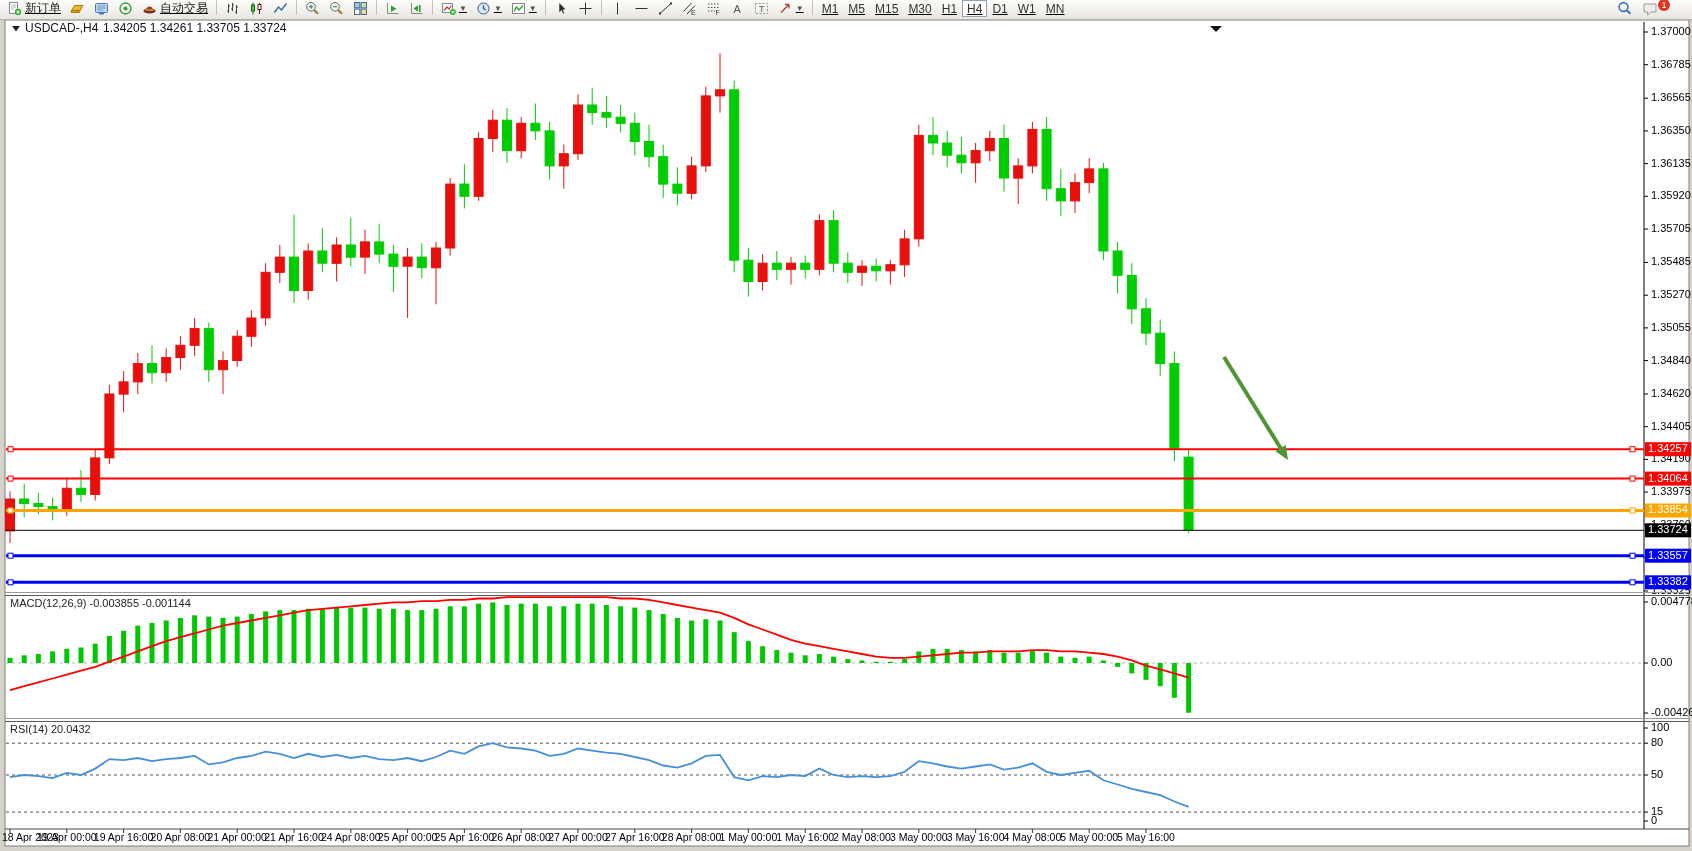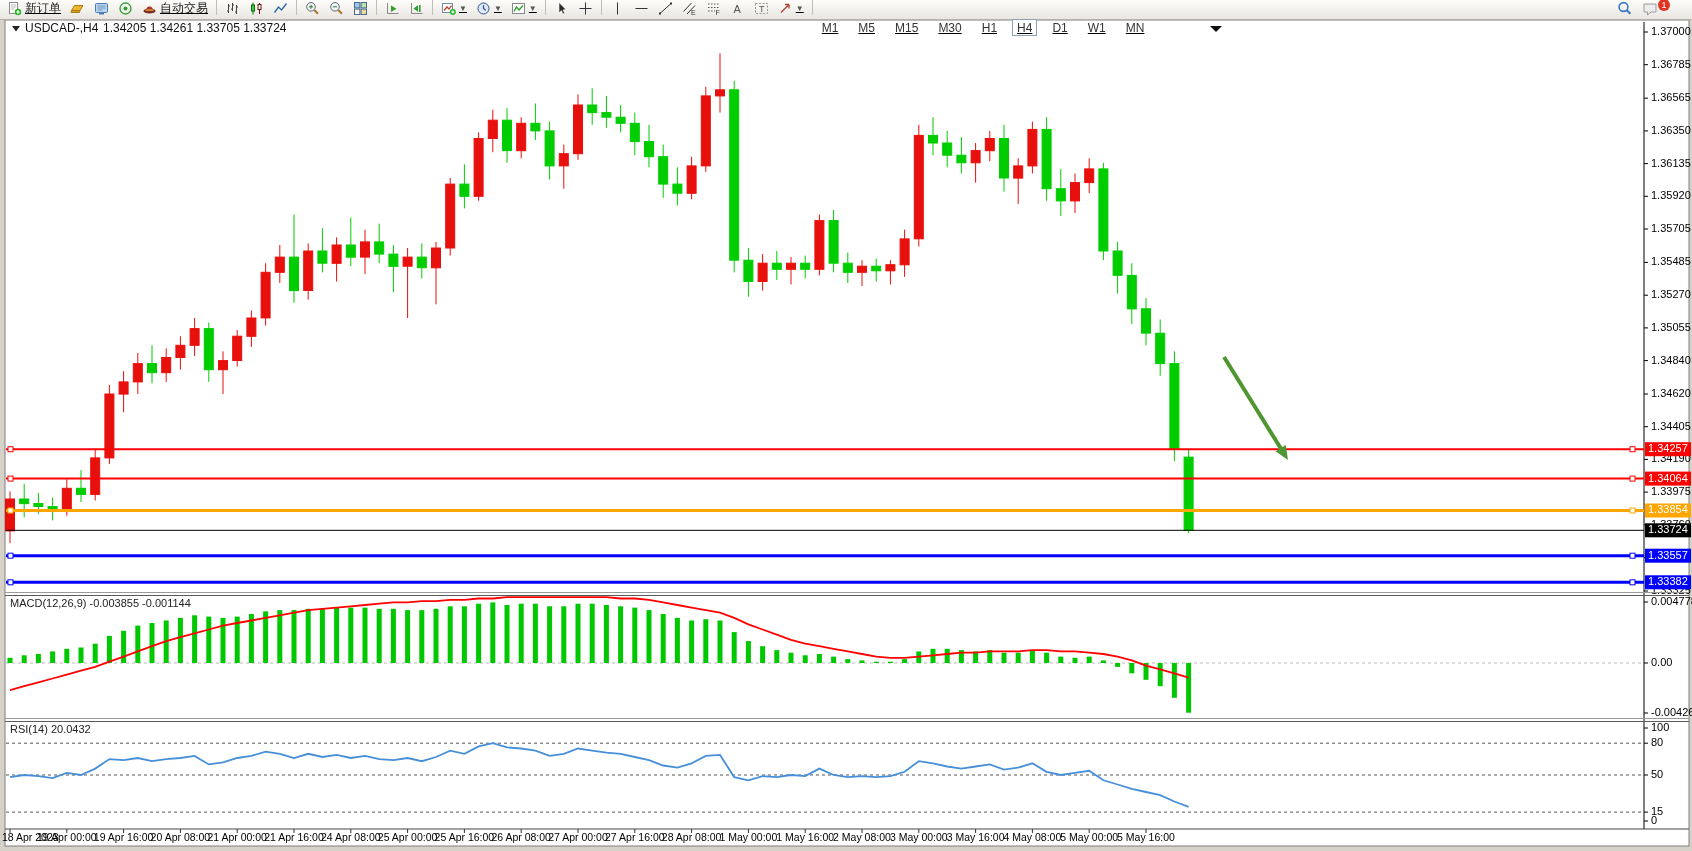--- a/index.html
+++ b/index.html
@@ -247,21 +247,21 @@
   </button>
   <button class="btn">
     <span>
         <svg width="15" height="15">
           <path d="M3 11.5 L11 3.5 M11 3.5h-4 M11 3.5v4" stroke="#b04030" fill="none" stroke-width="1.3"></path>
         </svg>
       </span>
     <span class="caret">▼</span>
   </button>
   <span class="sep"></span>
-  <span id="tf-bar" style="display:inline-flex;gap:10px;margin-top:19px;">
+  <span id="tf-bar" style="display:inline-flex;gap:0;">
       <button class="btn tf">M1</button>
       <button class="btn tf">M5</button>
       <button class="btn tf">M15</button>
       <button class="btn tf">M30</button>
       <button class="btn tf">H1</button>
       <button class="btn tf pressed">H4</button>
       <button class="btn tf">D1</button>
       <button class="btn tf">W1</button>
       <button class="btn tf">MN</button>
     </span>

